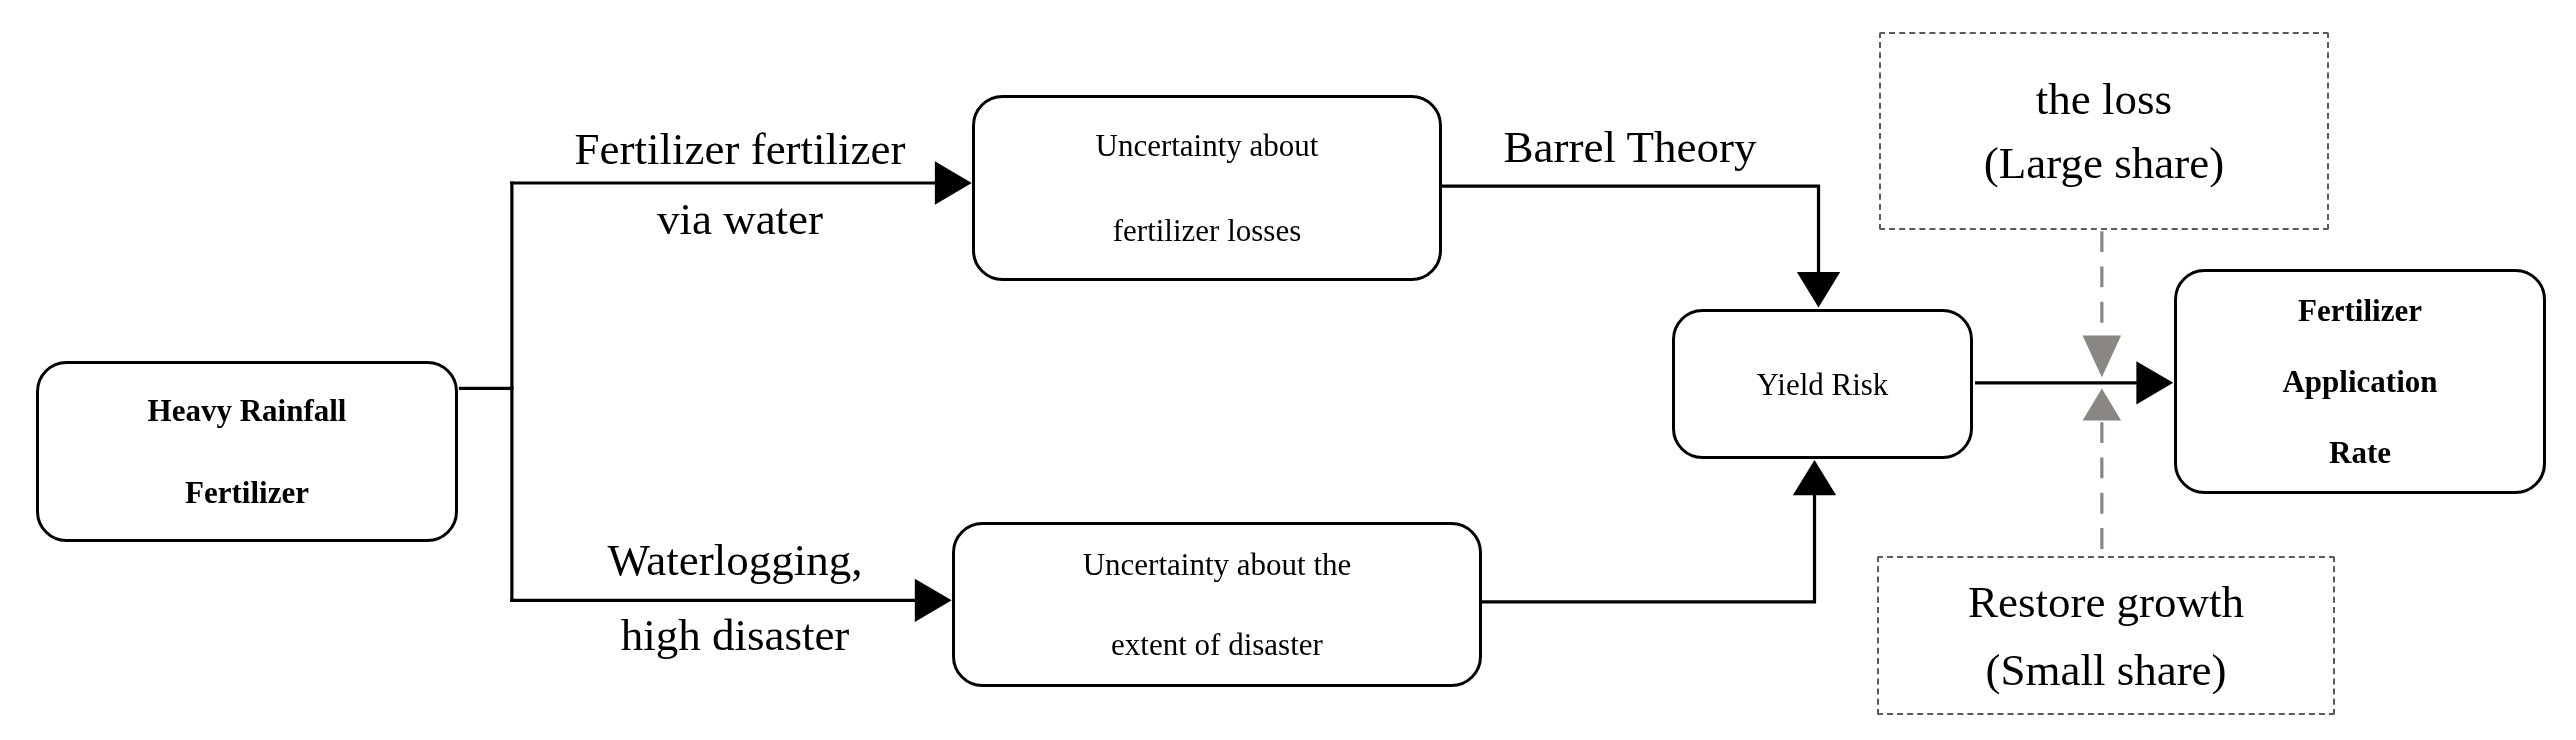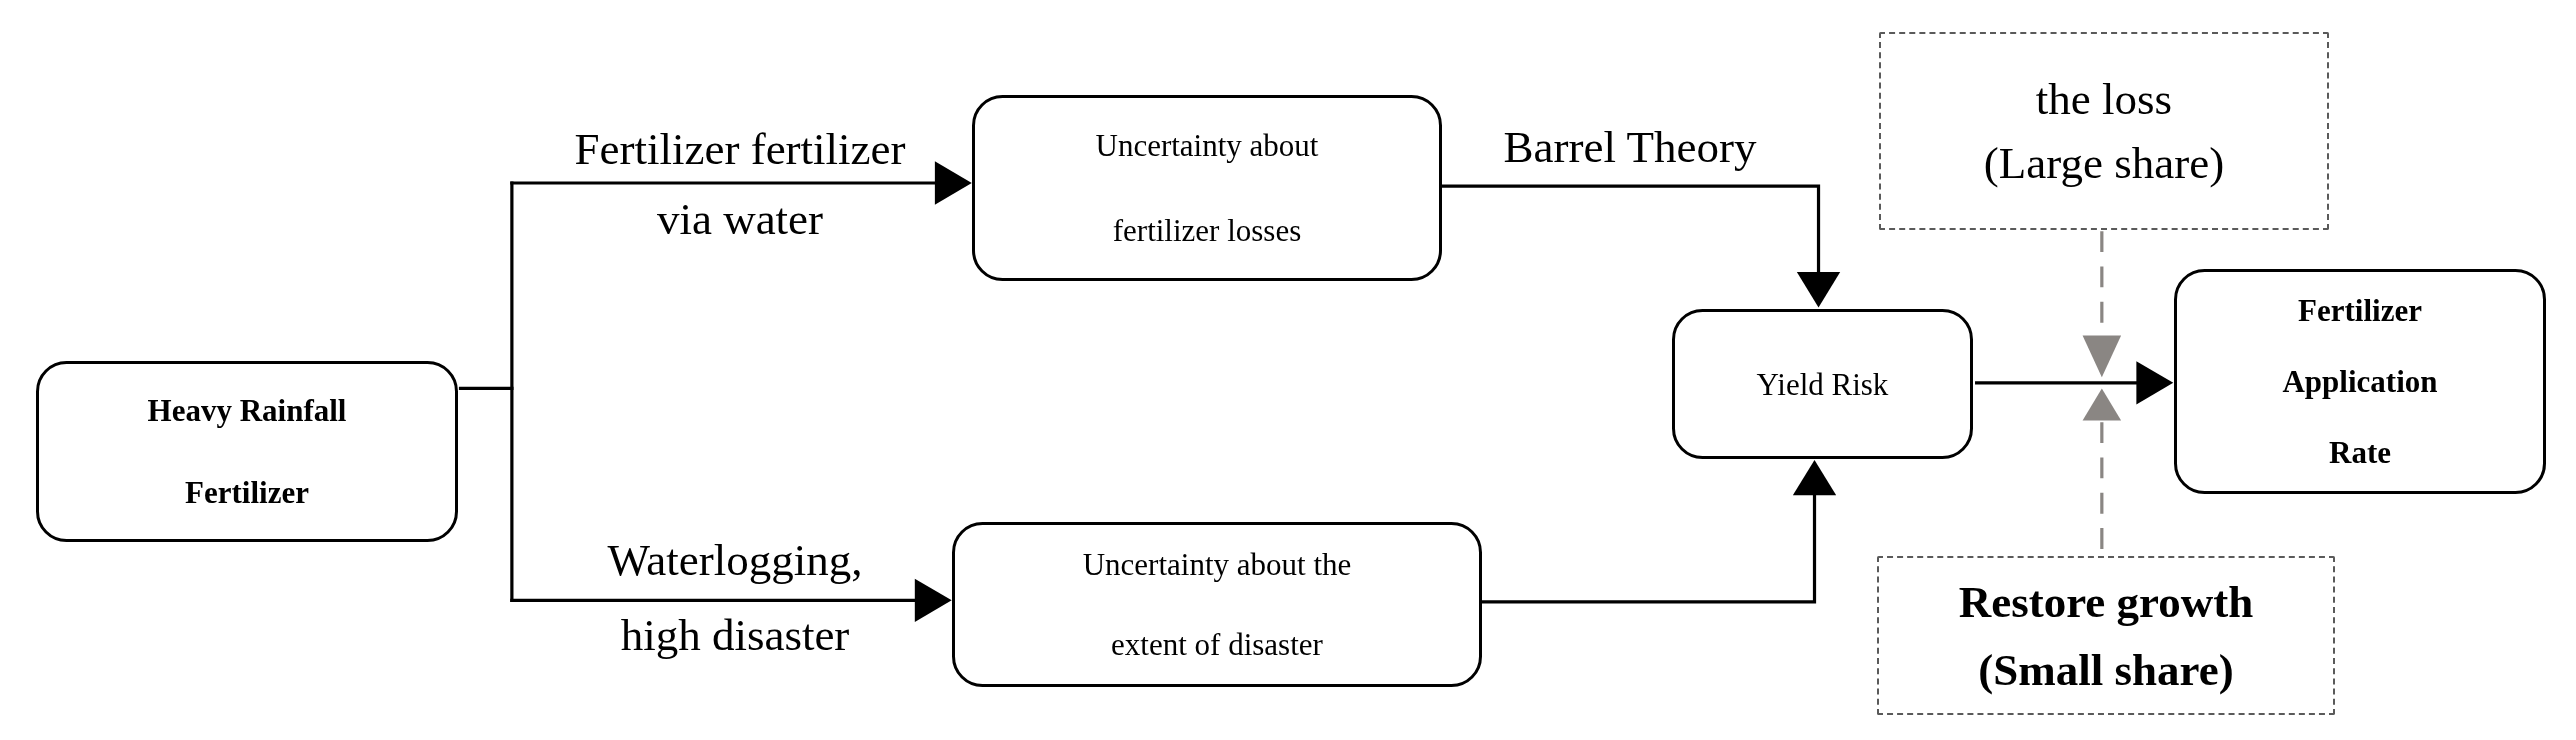--- a/index.html
+++ b/index.html
@@ -16,21 +16,21 @@
        text-align:center;font-size:45px;}
   .edgelabel{position:absolute;transform:translateX(-50%);white-space:nowrap;
        font-size:45px;line-height:1.15;text-align:center;}
   svg{position:absolute;left:0;top:0;}
   
   .lh-heavy span{line-height:82px;}
   .lh-losses span{line-height:85px;}
   .lh-disaster span{line-height:80px;}
   .lh-rate span{line-height:71px;}
   .lh-comp span{line-height:64px;}
-  .lh-rest span{line-height:68px;font-weight:bold;}
+  .lh-rest span{line-height:68px;}
 </style>
 </head>
 <body>
 
 <div id="canvas">
 
   <svg width="2576" height="740" viewBox="0 0 3208 922">
 
     <line x1="571" y1="484" x2="639" y2="484" stroke="#000" stroke-width="4"></line>
 

